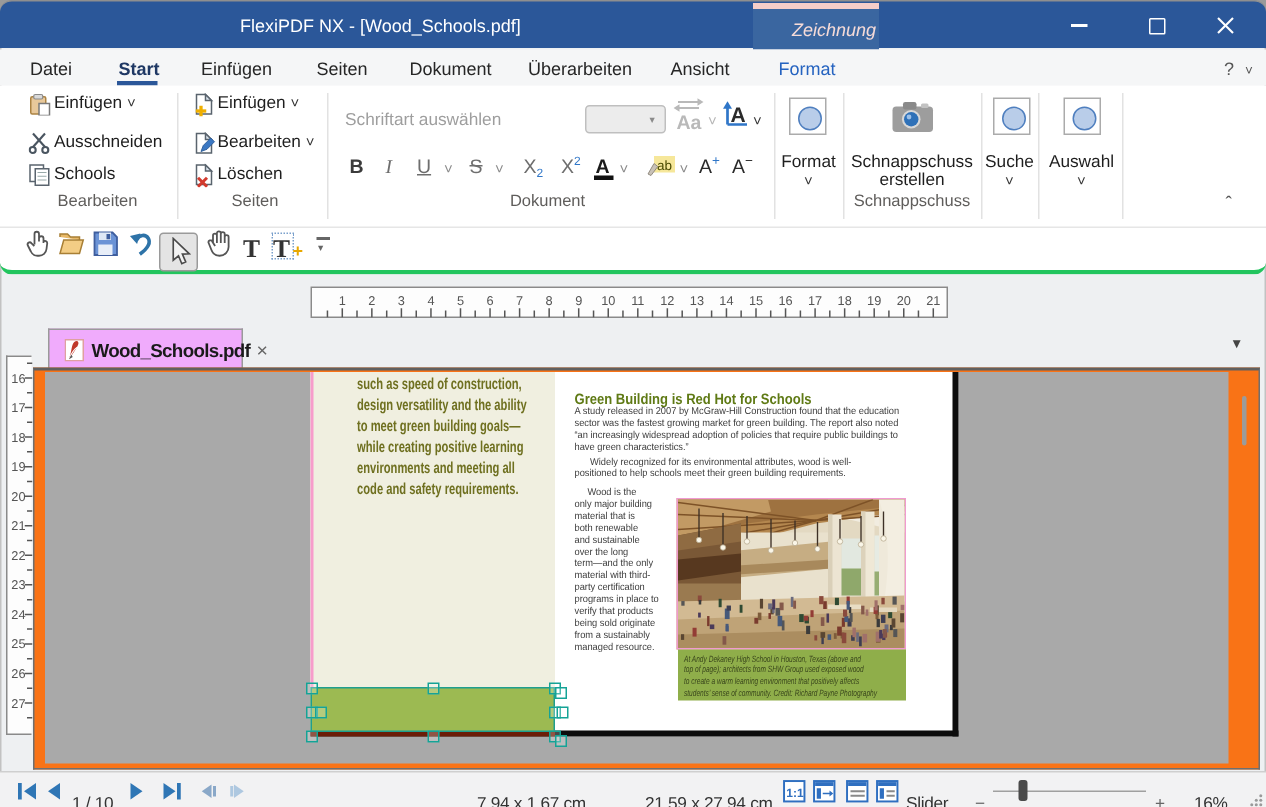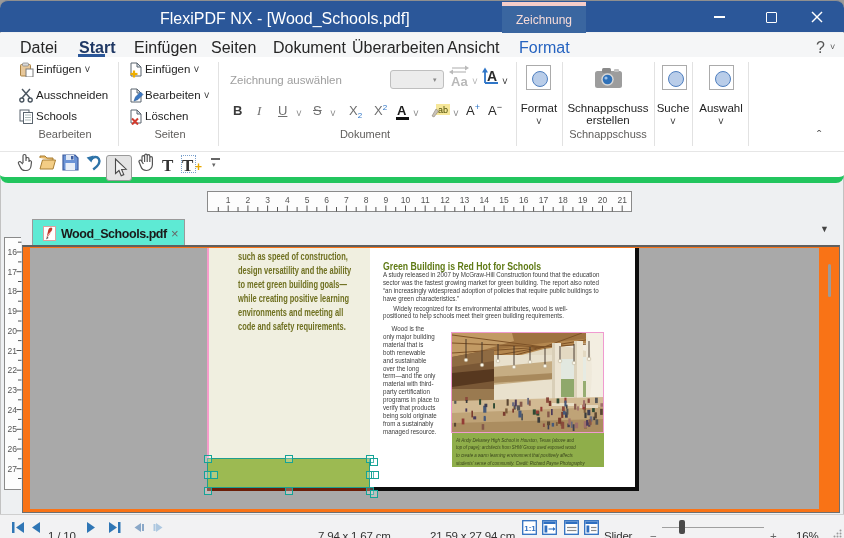--- a/index.html
+++ b/index.html
@@ -1,44 +1,44 @@
 <!DOCTYPE html>
 <html><head>
 <meta charset="utf-8">
 <style>
 * { margin:0; padding:0; box-sizing:border-box; }
 html,body { width:844px; height:538px; overflow:hidden; }
 #win { position:relative; width:844px; height:538px; font-family:"Liberation Sans",sans-serif; background:#eef0f2; overflow:hidden; box-shadow:inset 1px 0 0 #c2c2c2, inset -1px 0 0 #c2c2c2, inset 0 -1px 0 #c2c2c2; }
 .abs { position:absolute; }
 
 #titlebar { left:0; top:0; width:844px; height:32px; background:#2b5799; border-top:1px solid #8f8f8f; border-radius:8px 8px 0 0; }
-#title { left:160px; top:9px; width:180px; color:#fff; font-size:16px; white-space:nowrap; }
+#title { left:160px; top:9px; width:180px; color:#fff; font-size:12px; white-space:nowrap; }
 #ztab { left:502px; top:1px; width:84px; height:31px; background:#3a66a0; }
 #ztab .strip { position:absolute; left:0; top:0; width:84px; height:4px; background:#f5cdc9; }
-#ztab .txt { position:absolute; left:4px; top:11px; width:76px; text-align:center; color:#f6dbd8; font-size:12px; }
+#ztab .txt { position:absolute; left:16px; top:11px; width:76px; text-align:center; color:#f6dbd8; font-size:12px;font-style:italic; }
 
 #menubar { left:0; top:33px; width:844px; height:24px; background:#f5f6f7; }
-.menuitem { position:absolute; top:6px; font-size:16px; color:#262626; white-space:nowrap; }
-
-#ribbonwrap { left:0; top:57px; width:844px; height:126px; background:#fff; border-radius:0 0 8px 8px; border-bottom:6px solid #22c55e; }
+.menuitem { position:absolute; top:6px; font-size:12px; color:#262626; white-space:nowrap; }
+
+#ribbonwrap { left:0; top:57px; width:844px; height:126px; background:#fff; border-radius:0 0 8px 8px; border-bottom:3px solid #22c55e; }
 .vsep { position:absolute; top:5px; width:1px; height:84px; background:#e2e2e2; }
 .glabel { position:absolute; top:71px; font-size:11px; color:#5f5d5b; text-align:center; }
 .ritem { position:absolute; font-size:11.5px; color:#1e1e1e; white-space:nowrap; }
 .chev { font-size:10px; color:#333; }
 .chevd { position:absolute; font-size:10px; color:#333; }
 .iconbox { width:25px; height:25px; border:1px solid #ababab; background:#fff; }
 .iconbox::after { content:""; position:absolute; left:4.5px; top:4.5px; width:14px; height:14px; border-radius:50%; background:#b9cde9; border:1.5px solid #4f7fbf; }
 .zglyph { position:absolute; top:46px; font-size:13px; color:#6e6e6e; }
 .ticon { position:absolute; top:153px; }
 #toolbar-line { left:0; top:151px; width:844px; height:1px; background:#e6e6e6; }
 
 #hruler { left:207px; top:191px; width:425px; height:21px; background:#fdfdfd; border:1px solid #8a8a8a; }
 #vruler { left:4px; top:237px; width:17px; height:253px; background:#fdfdfd; border:1px solid #8a8a8a; border-right:none; }
 
-#doctab { left:32px; top:219px; width:153px; height:27px; background:#5eead4; border:1px solid #9a9a9a; border-bottom:none; }
+#doctab { left:32px; top:219px; width:130px; height:27px; background:#f0abfc; border:1px solid #9a9a9a; border-bottom:none; }
 #doctab .name { position:absolute; left:28px; top:6.5px; font-size:12.5px; font-weight:bold; color:#1a1a1a; letter-spacing:-0.45px; }
 #doctab .x { position:absolute; left:138px; top:5.5px; font-size:13px; color:#666; }
 
 #viewport { left:22px; top:245px; width:818px; height:268px; background:#f97316; border:1px solid #6f6f6f; border-top:2px solid #606060; }
 #canvas { position:absolute; left:7px; top:1px; width:789px; height:261px; background:#a9a9a9; overflow:hidden; }
 #page { position:absolute; left:177px; top:0; width:432px; height:243px; background:#fff; border-right:4px solid #0d0d0d; border-bottom:4px solid #0d0d0d; }
 #cream { position:absolute; left:0; top:0; width:163px; height:210px; background:#f0efe0; }
 #pinkline { position:absolute; left:0; top:0; width:2px; height:210px; background:#f79ccb; }
 #oliveblock { position:absolute; left:31px; top:1px; font-size:10.5px; font-weight:bold; line-height:14px; color:#6f7020; white-space:nowrap; transform:scaleX(0.71); transform-origin:left top; }
 #heading { position:absolute; left:176px; top:12.5px; font-size:10px; font-weight:bold; color:#5f7a15; white-space:nowrap; transform:scaleX(0.87); transform-origin:left top; }
@@ -146,21 +146,21 @@
         <path d="M6 13 l1.5-4 5-5 2.5 2.5 -5 5 -4 1.5 z" fill="#3b78c3" stroke="#2a5a96" stroke-width="0.6"></path>
       </svg>
     <svg class="abs" style="left:128px;top:52px;" width="16" height="16">
         <path d="M3 1 h6 l4 4 v9 h-10 z" fill="#fff" stroke="#5a646e" stroke-width="1"></path>
         <path d="M9 1 l4 4 h-4 z" fill="#dce5ee" stroke="#5a646e" stroke-width="1"></path>
         <g stroke="#d23b2e" stroke-width="2">
           <line x1="4" y1="9.5" x2="10" y2="15.5"></line>
           <line x1="10" y1="9.5" x2="4" y2="15.5"></line>
         </g>
       </svg>
-    <div class="ritem" style="left:230px;top:17px;color:#9e9e9e;">Zeichnung auswählen</div>
+    <div class="ritem" style="left:230px;top:17px;color:#9e9e9e;">Schriftart auswählen</div>
     <div class="abs" style="left:390px;top:13px;width:54px;height:19px;background:#ececec;border:1px solid #bfbfbf;border-radius:3px;"></div>
     <div class="abs" style="left:433px;top:19px;font-size:7px;color:#8a8a8a;">▾</div>
 
     <svg class="abs" style="left:449px;top:8px;" width="22" height="24">
         <g stroke="#b9b9b9" stroke-width="1.2">
           <line x1="3" y1="3" x2="17" y2="3"></line>
           <line x1="3" y1="7" x2="17" y2="7"></line>
         </g>
         <path d="M16 0.5 l4 2.5 -4 2.5 z" fill="#b9b9b9"></path>
         <path d="M4 4.5 l-4 2.5 4 2.5 z" fill="#b9b9b9"></path>

